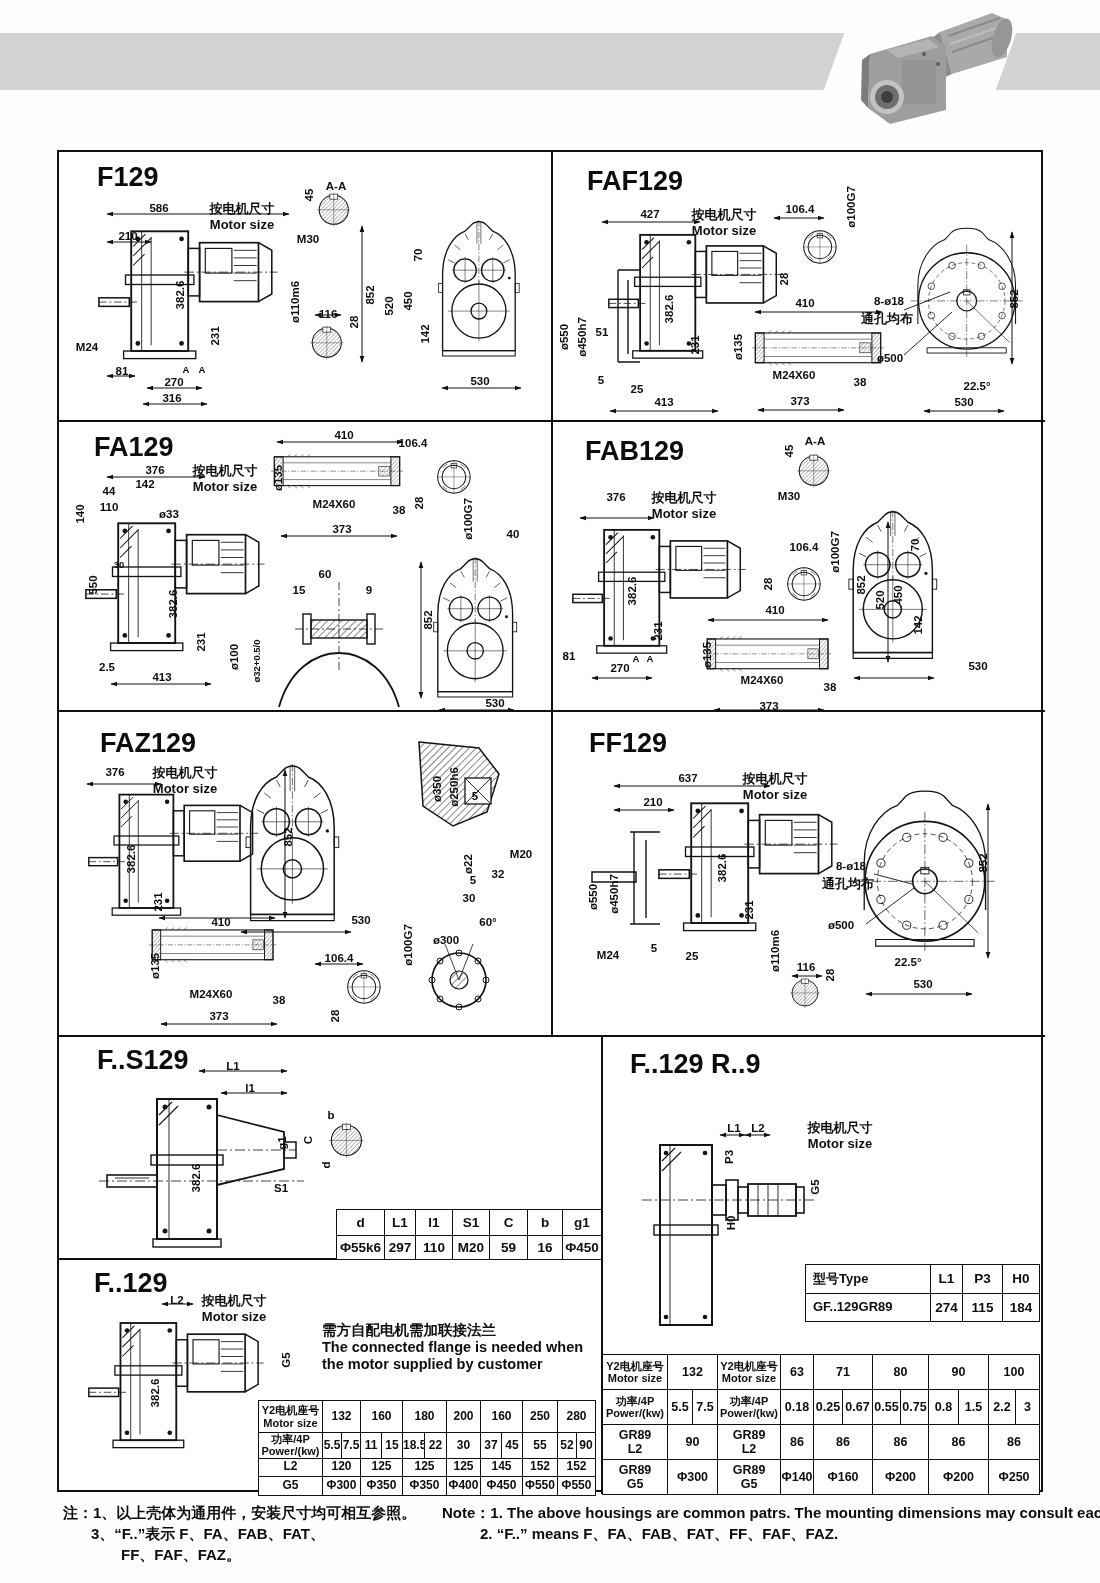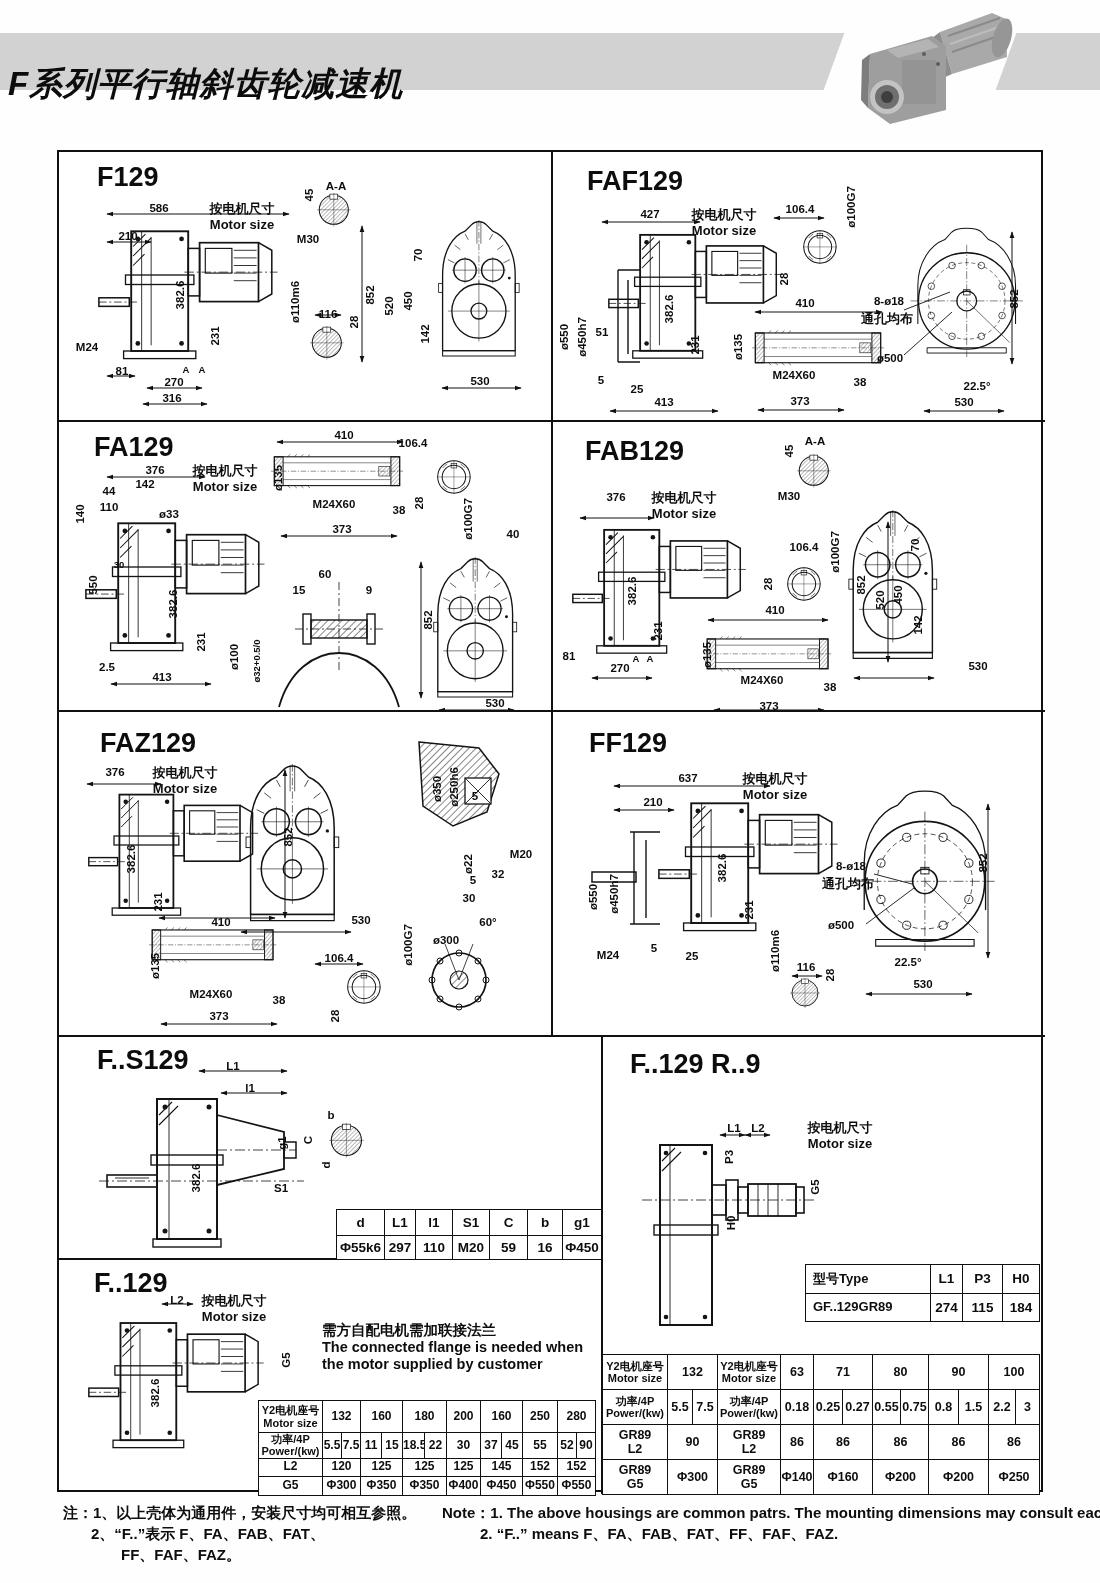--- a/index.html
+++ b/index.html
@@ -136,21 +136,20 @@
         <line x1="32" y1="2" x2="32" y2="62" stroke-width="0.7"></line>
       <path d="M12,16 a29,29 0 0,1 8,-7 M52,16 a29,29 0 0,0 -8,-7 M12,48 a29,29 0 0,0 8,7 M52,48 a29,29 0 0,1 -8,7" stroke-width="1"></path>
     </g>
   </defs>
 </svg>
 
 <div class="page">
 
   <div class="band band-left"></div>
   <div class="band band-right"></div>
-  <h1 class="page-title">F系列平行轴斜齿轮减速机</h1>
   <svg class="product" width="180" height="135">
     <polygon points="100,32 152,13 166,19 167,57 112,74" fill="#a9a9a9"></polygon>
     <polygon points="100,32 112,74 103,78 92,38" fill="#8d8d8d"></polygon>
     <line x1="108" y1="36" x2="160" y2="18" stroke="#8a8a8a" stroke-width="2"></line>
     <line x1="110" y1="44" x2="162" y2="26" stroke="#bdbdbd" stroke-width="2"></line>
     <line x1="112" y1="52" x2="164" y2="34" stroke="#8a8a8a" stroke-width="2"></line>
     <ellipse cx="162" cy="38" rx="9" ry="20" fill="#969696" transform="rotate(16 162 38)"></ellipse>
     <polygon points="30,54 92,36 106,46 106,110 50,124 28,108" fill="#9e9e9e"></polygon>
     <polygon points="30,54 28,108 21,100 22,60" fill="#7d7d7d"></polygon>
     <polygon points="47,50 88,39 99,47 58,58" fill="#b4b4b4"></polygon>
@@ -610,21 +609,21 @@
             </tr>
             <tr style="height: 35px;">
               <td class="lbl">功率/4P
 Power/(kw)</td>
               <td>5.5</td>
               <td>7.5</td>
               <td class="lbl">功率/4P
 Power/(kw)</td>
               <td>0.18</td>
               <td>0.25</td>
-              <td>0.27</td>
+              <td>0.67</td>
               <td>0.55</td>
               <td>0.75</td>
               <td>0.8</td>
               <td>1.5</td>
               <td>2.2</td>
               <td>3</td>
             </tr>
             <tr style="height: 35px;">
               <td>GR89
 L2</td>
@@ -732,18 +731,18 @@
               <td colspan="2">Φ450</td>
               <td>Φ550</td>
               <td colspan="2">Φ550</td>
             </tr>
           </tbody>
         </table>
     </section>
   </div>
 
   <div class="note-line" style="left:63px;top:1504px">注：1、以上壳体为通用件，安装尺寸均可相互参照。</div>
-  <div class="note-line" style="left:91px;top:1525px">2、“F..”表示 F、FA、FAB、FAT、</div>
+  <div class="note-line" style="left:91px;top:1525px">3、“F..”表示 F、FA、FAB、FAT、</div>
   <div class="note-line" style="left:121px;top:1546px">FF、FAF、FAZ。</div>
   <div class="note-line" style="left:442px;top:1504px">Note：1. The above housings are common patrs. The mounting dimensions may consult each other.</div>
   <div class="note-line" style="left:480px;top:1525px">2. “F..” means F、FA、FAB、FAT、FF、FAF、FAZ.</div>
 
 </div>
 
 </body></html>

